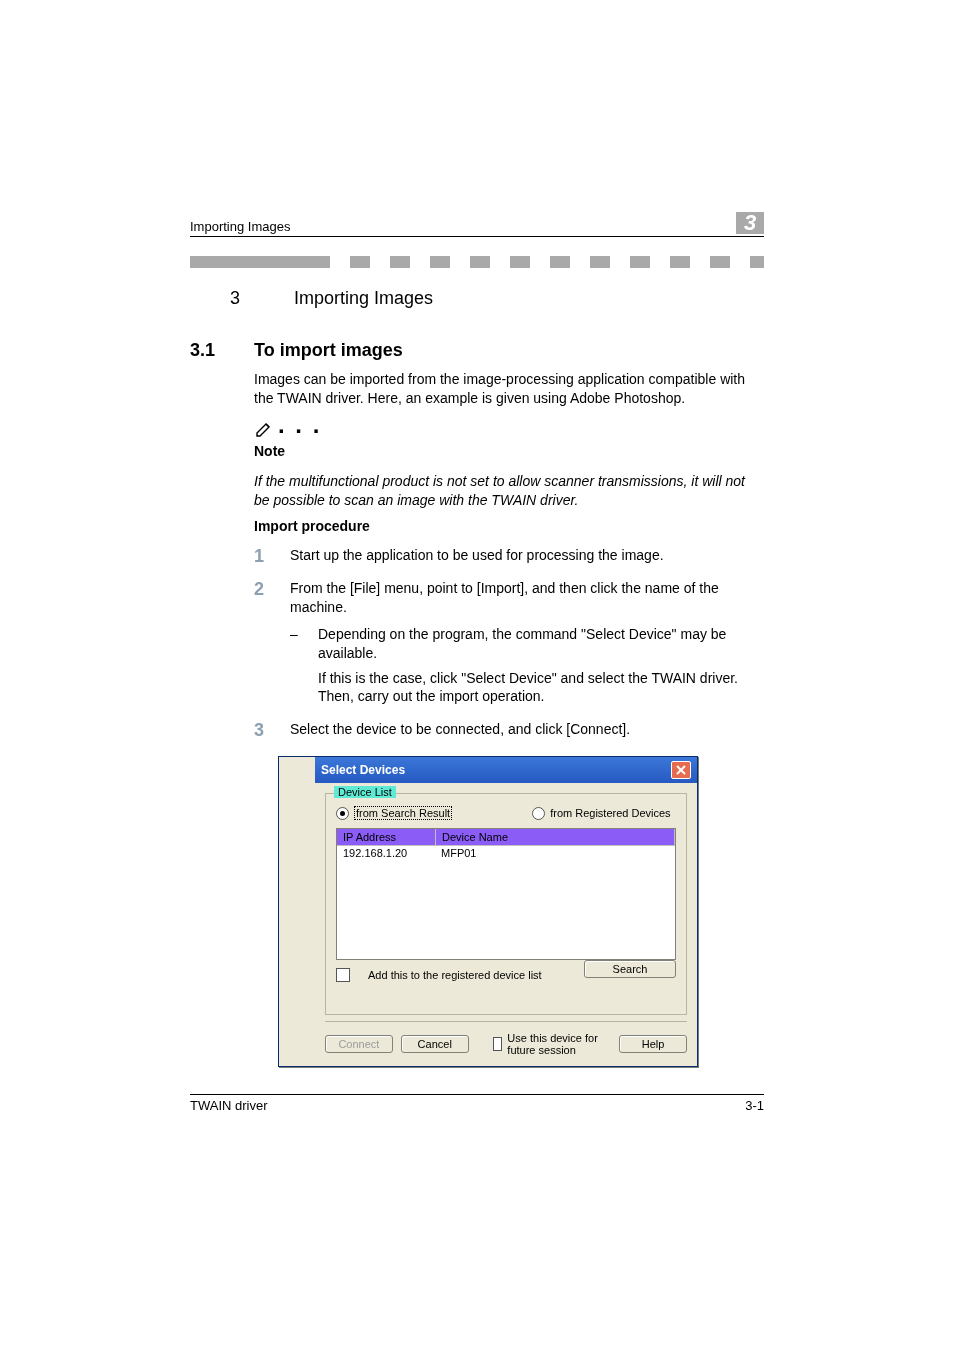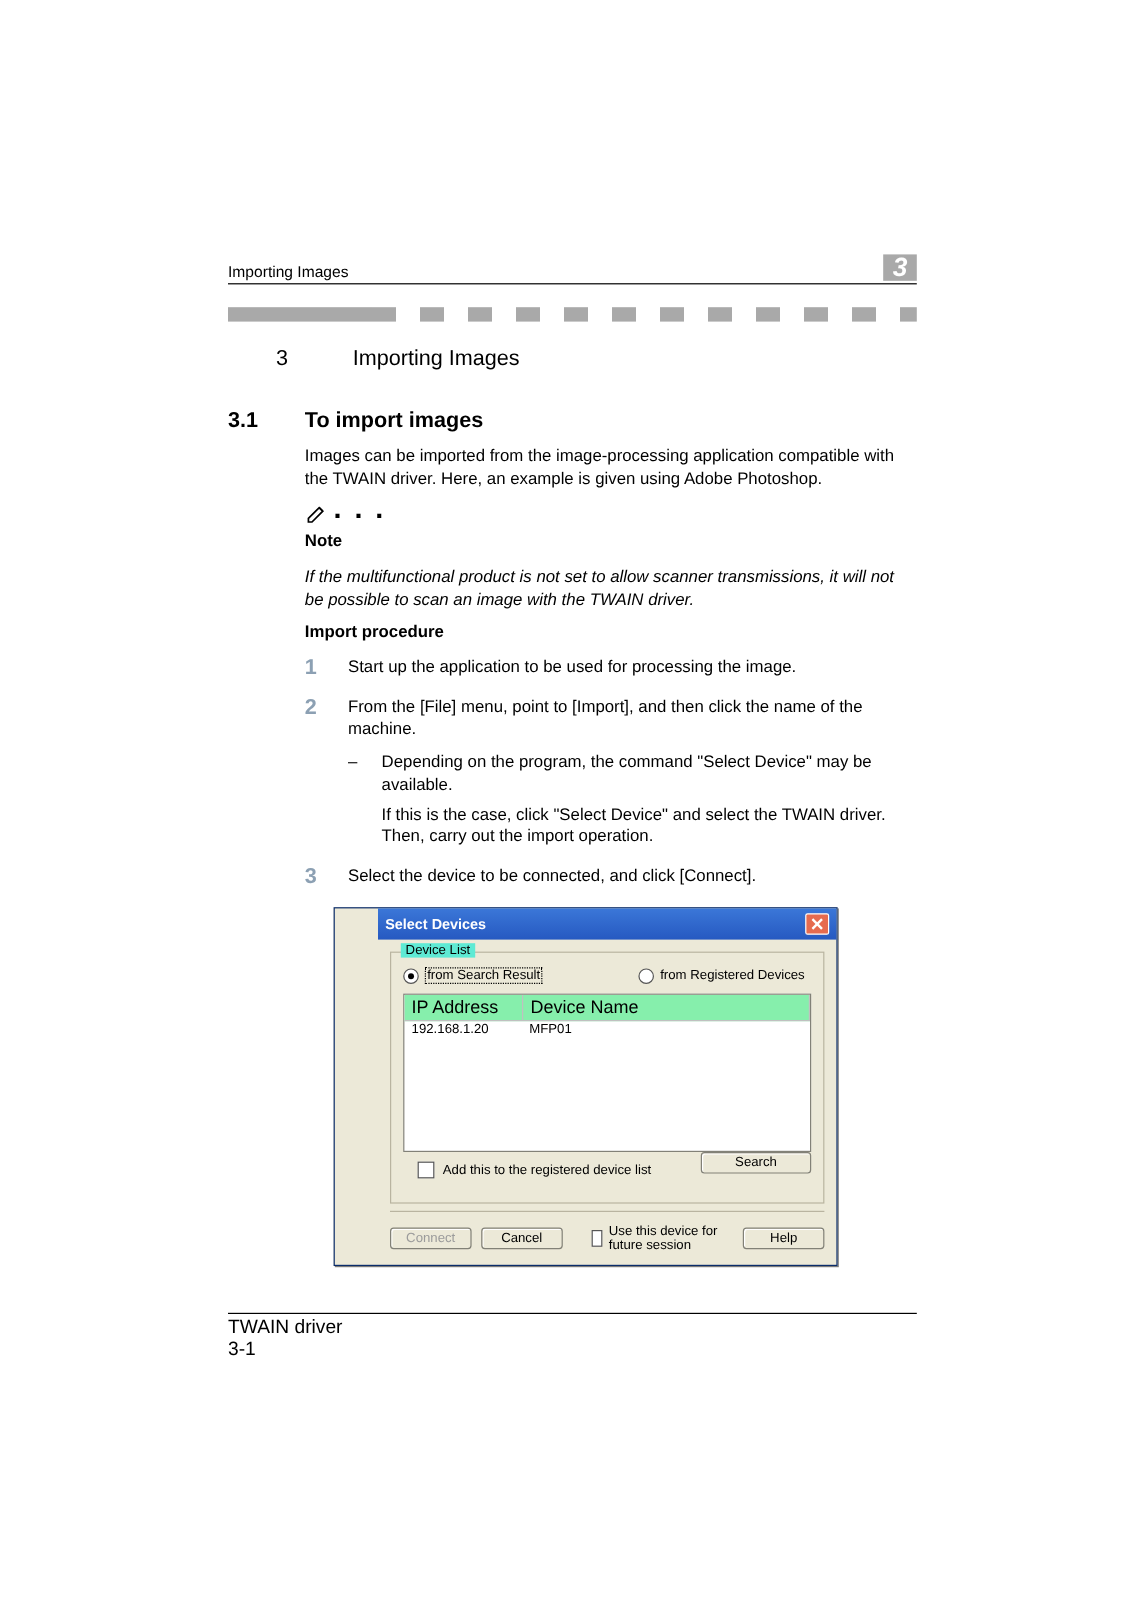--- a/index.html
+++ b/index.html
@@ -221,59 +221,58 @@
     padding: 0 1px;
   }
   .listview {
     background: #fff;
     border: 1px solid #828177;
     height: 130px;
     overflow: hidden;
   }
   .lv-header {
     display: flex;
-    background: #86efac;
+    background: #8b5cf6;
     border-bottom: 1px solid #c0c0c0;
-    font-size: 15px;
+    font-size: 11px;
   }
   .lv-header div {
     padding: 2px 6px;
     border-right: 1px solid #c0c0c0;
   }
   .col-ip { width: 86px; }
   .col-name { flex: 1 1 auto; }
   .lv-row {
     display:flex; font-size:11px;
   }
   .lv-row div { padding: 1px 6px; }
   .chkrow {
     display: flex;
     align-items: center;
-    gap: 7px;
+    gap: 18px;
     margin-top: 8px;
     font-size: 11px;
-    margin-left: 12px;
   }
   .chkbox {
     width: 12px; height: 12px; border: 1px solid #555; background:#fff;
   }
   .btn {
     font-size: 11px;
     background: #ece9d8;
     border: 1px solid #828177;
     border-radius: 3px;
     padding: 2px 10px;
     box-shadow: inset 1px 1px 0 #fff;
     display: inline-flex;
     align-items: center;
     justify-content: center;
   }
   .btn.disabled { color: #9b9b9b; }
   .search-row {
-    display:flex; justify-content:flex-end; margin-top: -22px; margin-bottom: 14px;
+    display:flex; justify-content:flex-end; margin-top: -22px; margin-bottom: 26px;
   }
   .bottombar {
     border-top: 1px solid #b9b4a0;
     margin: 6px 10px 10px 10px;
     padding-top: 10px;
     display:flex;
     align-items:center;
     gap: 8px;
     font-size:11px;
   }
@@ -287,23 +286,22 @@
   }
 
   .footer {
     position: absolute;
     left: 190px;
     right: 190px;
     top: 1094px;
     border-top: 1px solid #000;
     display: flex;
     justify-content: space-between;
-    font-size: 16px;
+    font-size: 13px;
     padding-top: 3px;
-    flex-direction: column;
   }
 </style>
 </head>
 <body>
 
 <div class="page">
 
   <div class="running-head">
     <span class="title">Importing Images</span>
     <span class="chapbox">

